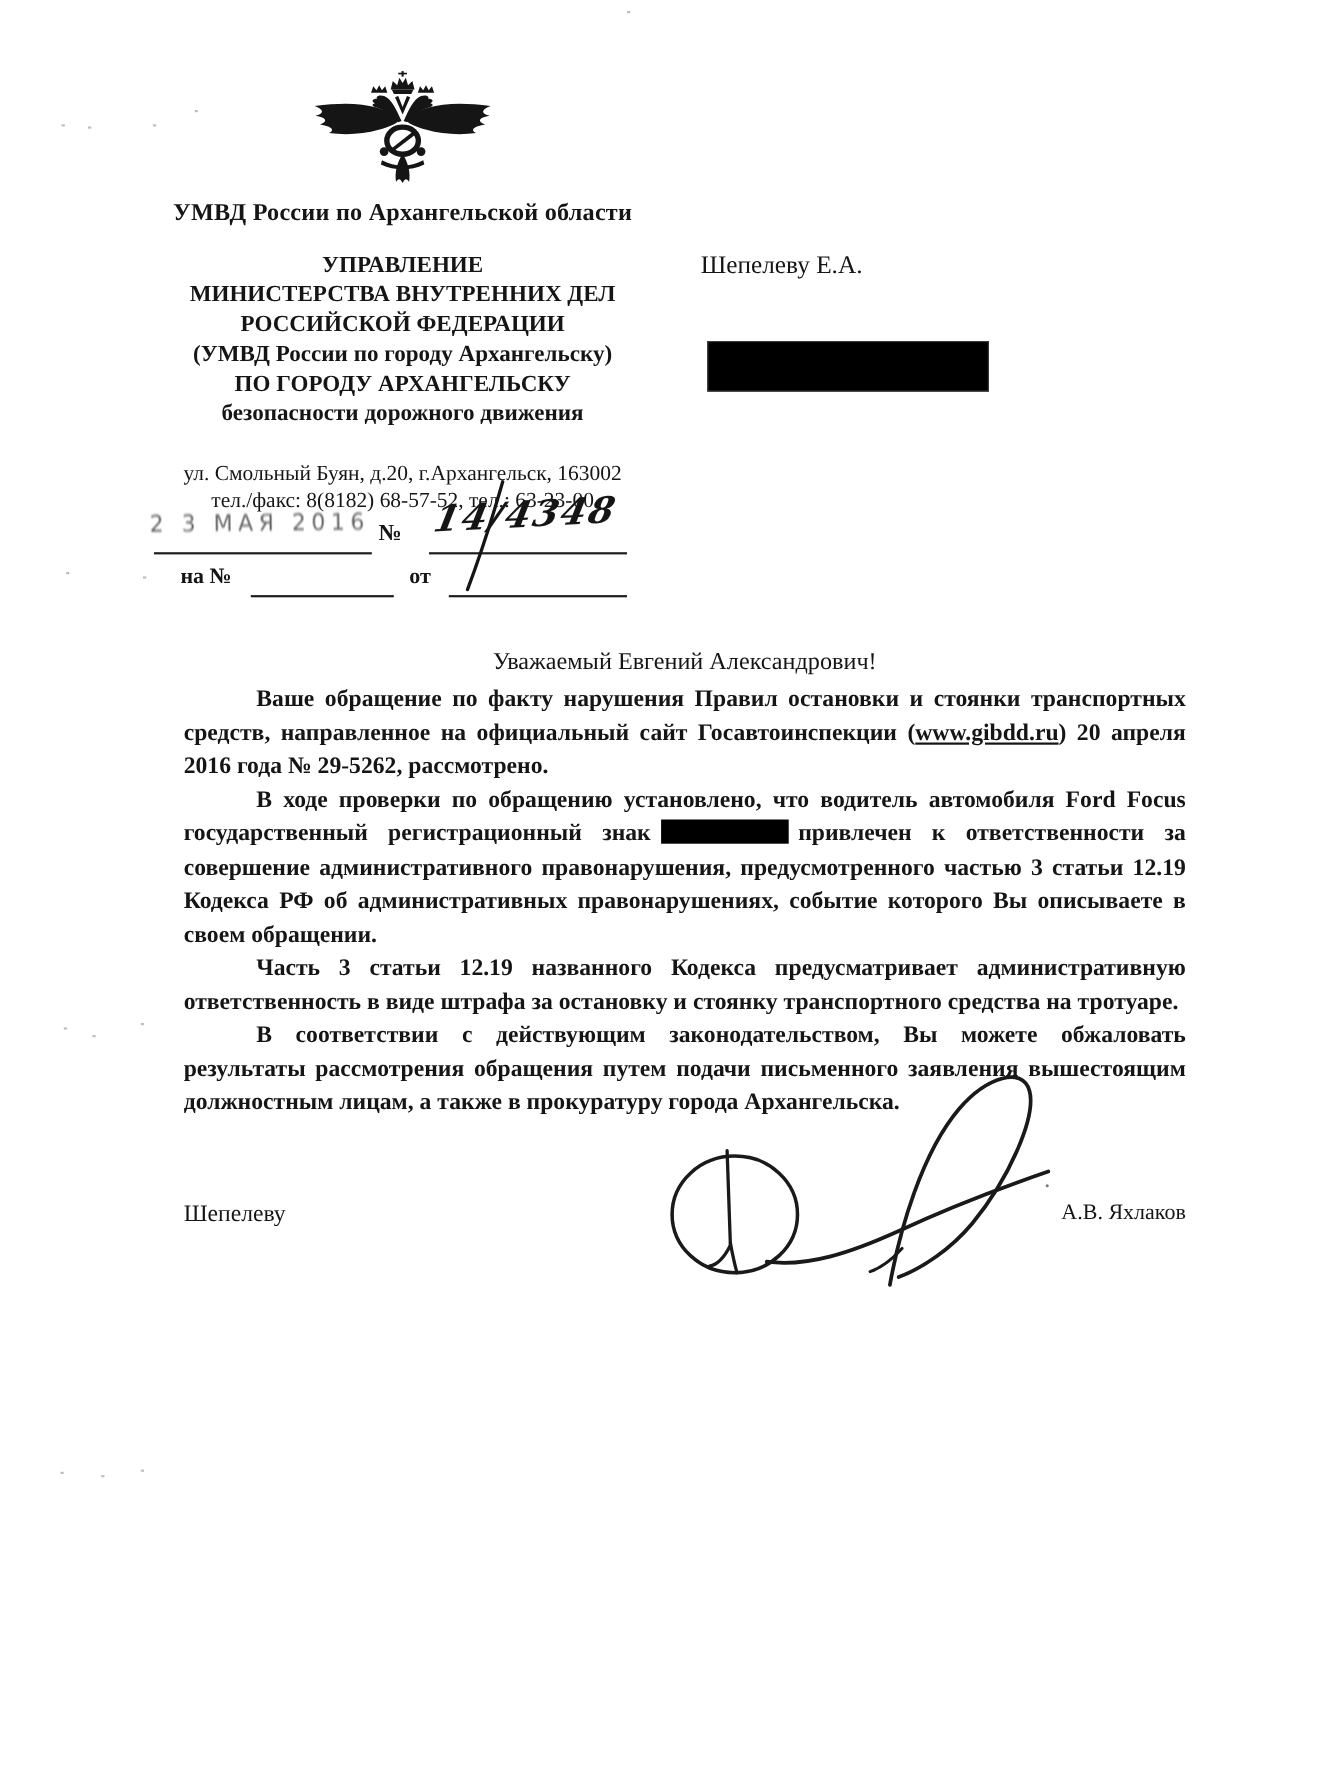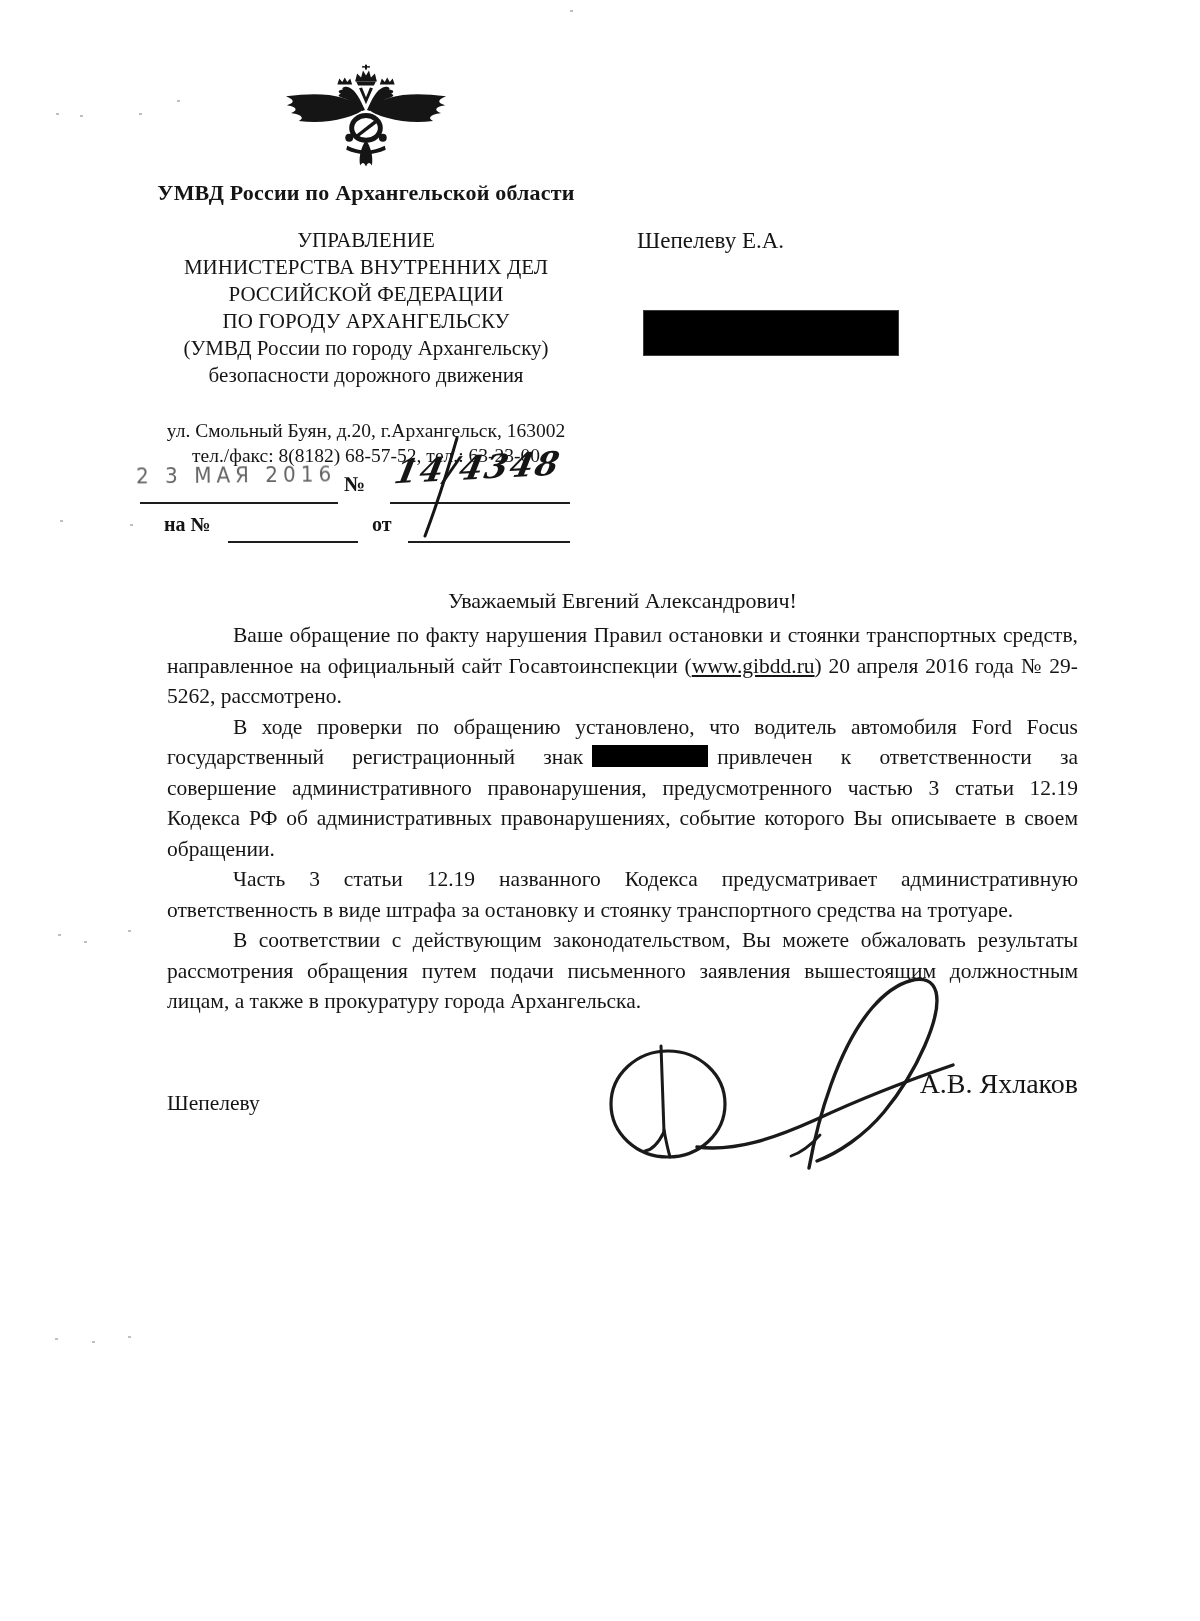--- a/index.html
+++ b/index.html
@@ -15,21 +15,21 @@
   .abs { position:absolute; }
 
   
   .org-top{
     left:120px; top:180px; width:492px;
     text-align:center; font-size:22px; font-weight:bold;
     letter-spacing:.2px; white-space:nowrap;
   }
   .org-block{
     left:120px; top:227px; width:492px;
-    text-align:center; font-size:21px; font-weight:normal;
+    text-align:center; font-size:21px; font-weight:bold;
     line-height:27px;
   }
   .addr{
     left:120px; width:492px; text-align:center; font-size:19.5px;
   }
   .stamp-date{
     left:136px; top:463px;
     font-family:"DejaVu Sans",sans-serif;
     font-size:20px; color:#3f3f3f;
     letter-spacing:5px; white-space:nowrap;
@@ -58,30 +58,30 @@
   
   .salutation{
     left:167px; top:588px; width:911px;
     text-align:center; font-size:22px;
   }
   .body-text{
     left:167px; top:620px; width:911px;
     font-size:21.5px; line-height:30.5px;
     text-align:justify;
   }
-  .body-text p{ text-indent:66px; }
+  .body-text p{ text-indent:66px;font-weight:bold; }
   .glink{ text-decoration:underline; }
   .redaction-inline{
     display:inline-block; width:116px; height:22px;
     background:#000000; vertical-align:-3px; margin:0 9px;
   }
 
   
   .sig-title{ left:167px; top:1091px; font-size:21.5px; }
-  .sig-name{ left:167px; top:1068px; width:911px; text-align:right; font-size:28px; }
+  .sig-name{ left:167px; top:1091px; width:911px; text-align:right; font-size:20px; }
   .sig-svg{ left:575px; top:950px; }
 
   .speck{ position:absolute; width:3px; height:2px; background:#8a8a8a; opacity:.55; }
 </style>
 </head>
 <body>
 
 <div class="page">
 
   <div class="speck" style="left:56px;top:113px"></div>
@@ -126,22 +126,22 @@
       <path d="M132,164 C156,177 184,177 208,164 L210,172 C184,184 156,184 130,172 Z"></path>
     </g>
   </svg>
 
   <div class="abs org-top">УМВД России по Архангельской области</div>
 
   <div class="abs org-block">
     <div>УПРАВЛЕНИЕ</div>
     <div>МИНИСТЕРСТВА ВНУТРЕННИХ ДЕЛ</div>
     <div>РОССИЙСКОЙ ФЕДЕРАЦИИ</div>
+    <div>(УМВД России по городу Архангельску)</div>
     <div>ПО ГОРОДУ АРХАНГЕЛЬСКУ</div>
-    <div>(УМВД России по городу Архангельску)</div>
     <div>безопасности дорожного движения</div>
   </div>
 
   <div class="abs addr" style="top:420px">ул. Смольный Буян, д.20, г.Архангельск, 163002</div>
   <div class="abs addr" style="top:445px">тел./факс: 8(8182) 68-57-52, тел.: 63-23-00</div>
 
   <div class="abs stamp-date">2 3 МАЯ 2016</div>
   <div class="abs rule" style="left:140px;top:502px;width:198px"></div>
 
   <div class="abs num-label">№</div>

